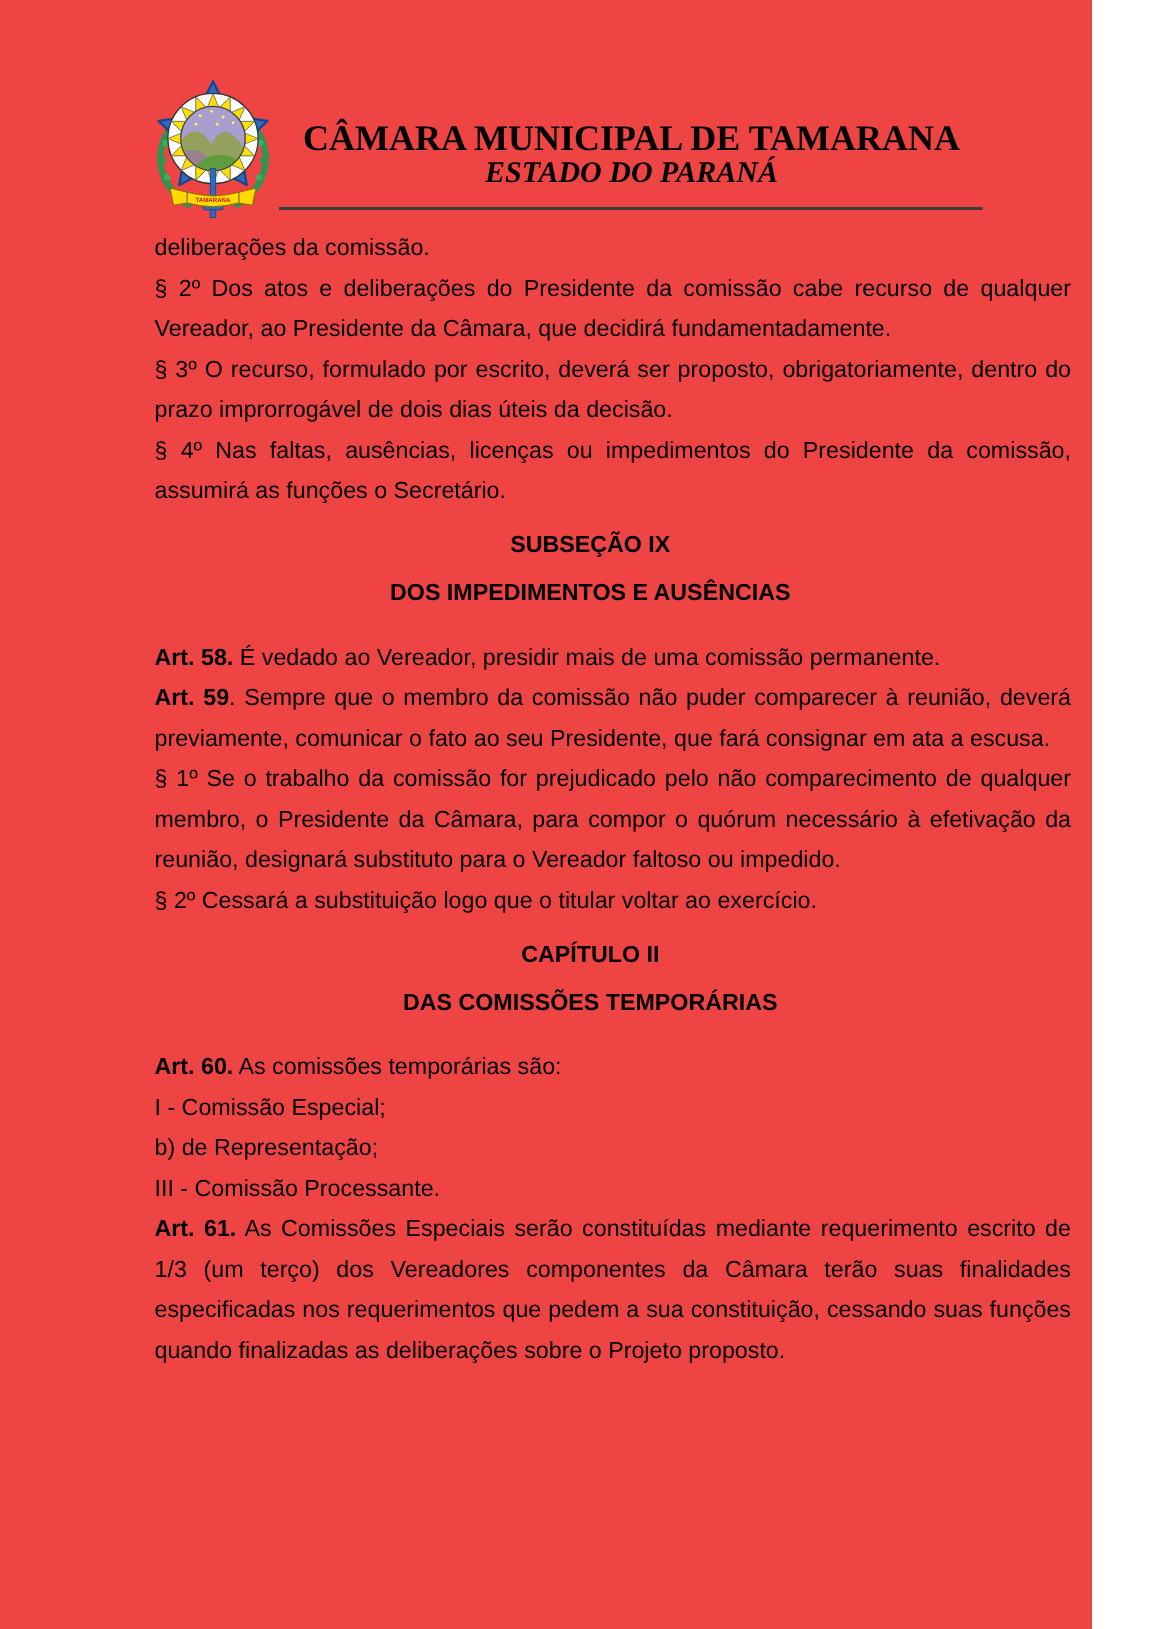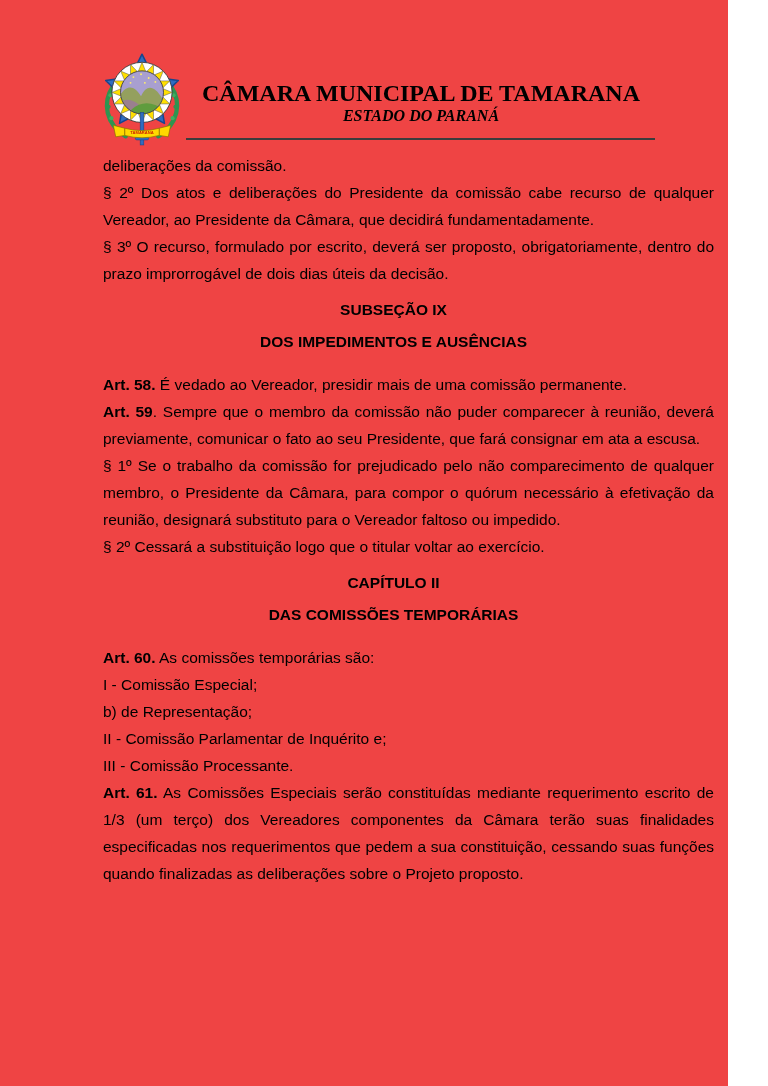--- a/index.html
+++ b/index.html
@@ -10,21 +10,21 @@
   }
   
   .logo {
     position:absolute; left:99px; top:53px; width:86px; height:96px;
   }
   .header-text {
     position:absolute; left:187px; top:80px; width:468px; text-align:center;
     font-family:"Liberation Serif", serif; color:#000;
   }
   .org-title { font-size:24px; font-weight:bold; line-height:26px; white-space:nowrap; }
-  .org-subtitle { font-size:16px; font-weight:bold; font-style:italic; line-height:19px; }
+  .org-subtitle { font-size:20px; font-weight:bold; font-style:italic; line-height:19px; }
   .header-divider {
     position:absolute; left:186px; top:138px; width:469px; height:2px; background:#3c3c3c;
   }
   
   .document-body {
     position:absolute; left:103px; top:152px; width:611px;
     font-size:15.5px; line-height:27px; text-align:justify;
   }
   .document-body p { margin:0; }
   .document-body p.heading {
@@ -120,31 +120,31 @@
       <div class="org-title">CÂMARA MUNICIPAL DE TAMARANA</div>
       <div class="org-subtitle">ESTADO DO PARANÁ</div>
     </div>
     <div class="header-divider"></div>
   </div>
 
   <main class="document-body">
       <p class="paragraph"><span>deliberações da comissão.</span></p>
       <p class="paragraph"><span>§ 2º Dos atos e deliberações do Presidente da comissão cabe recurso de qualquer Vereador, ao Presidente da Câmara, que decidirá fundamentadamente.</span></p>
       <p class="paragraph"><span>§ 3º O recurso, formulado por escrito, deverá ser proposto, obrigatoriamente, dentro do prazo improrrogável de dois dias úteis da decisão.</span></p>
+      <p class="paragraph"><span>§ 4º Nas faltas, ausências, licenças ou impedimentos do Presidente da comissão, assumirá as funções o Secretário.</span></p>
       <p class="heading"><span>SUBSEÇÃO IX</span></p>
       <p class="heading"><span>DOS IMPEDIMENTOS E AUSÊNCIAS</span></p>
       <p class="paragraph"><b>Art. 58.</b><span> É vedado ao Vereador, presidir mais de uma comissão permanente.</span></p>
       <p class="paragraph"><b>Art. 59</b><span>. Sempre que o membro da comissão não puder comparecer à reunião, deverá previamente, comunicar o fato ao seu Presidente, que fará consignar em ata a escusa.</span></p>
       <p class="paragraph"><span>§ 1º Se o trabalho da comissão for prejudicado pelo não comparecimento de qualquer membro, o Presidente da Câmara, para compor o quórum necessário à efetivação da reunião, designará substituto para o Vereador faltoso ou impedido.</span></p>
       <p class="paragraph"><span>§ 2º Cessará a substituição logo que o titular voltar ao exercício.</span></p>
       <p class="heading"><span>CAPÍTULO II</span></p>
       <p class="heading"><span>DAS COMISSÕES TEMPORÁRIAS</span></p>
       <p class="paragraph"><b>Art. 60.</b><span> As comissões temporárias são:</span></p>
       <p class="paragraph"><span>I - Comissão Especial;</span></p>
       <p class="paragraph"><span>b) de Representação;</span></p>
-      <p class="paragraph"><span>II - Comissão Parlamentar de Inquérito e;</span></p>
       <p class="paragraph"><span>III - Comissão Processante.</span></p>
       <p class="paragraph"><b>Art. 61.</b><span> As Comissões Especiais serão constituídas mediante requerimento escrito de 1/3 (um terço) dos Vereadores componentes da Câmara terão suas finalidades especificadas nos requerimentos que pedem a sua constituição, cessando suas funções quando finalizadas as deliberações sobre o Projeto proposto.</span></p>
     </main>
 
   <div class="page-number">25</div>
 
 </div>
 
 </body></html>

